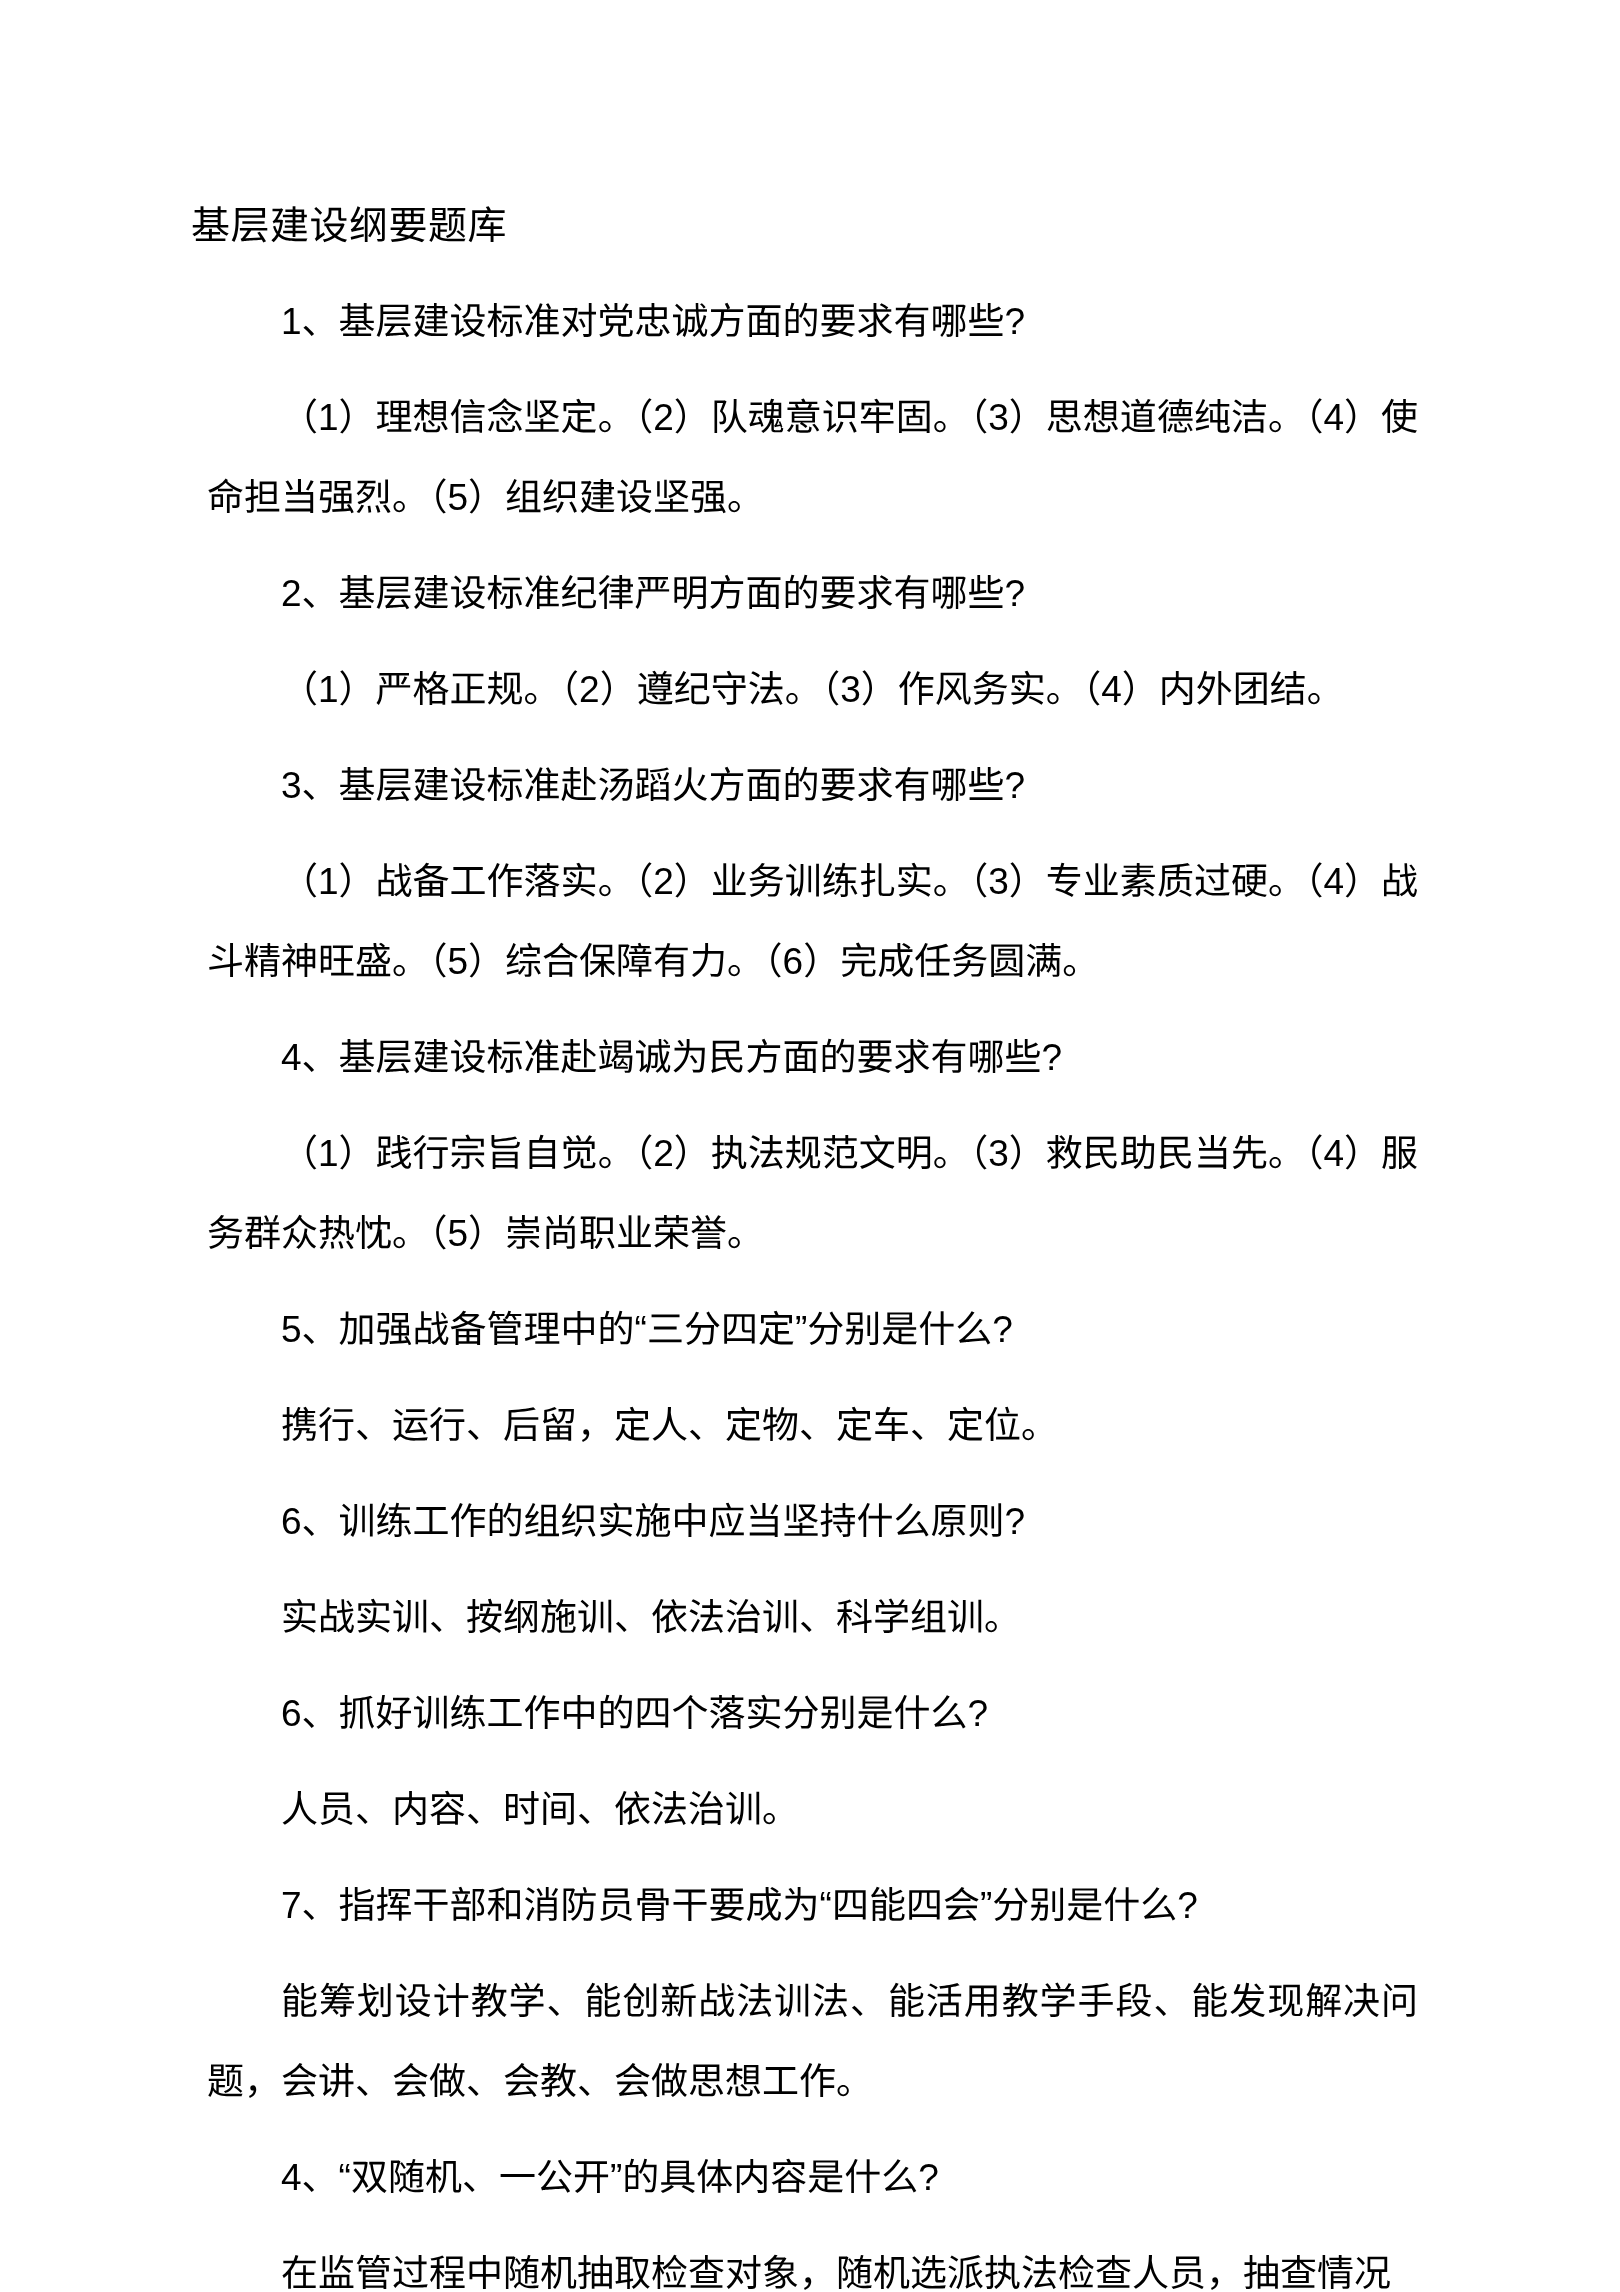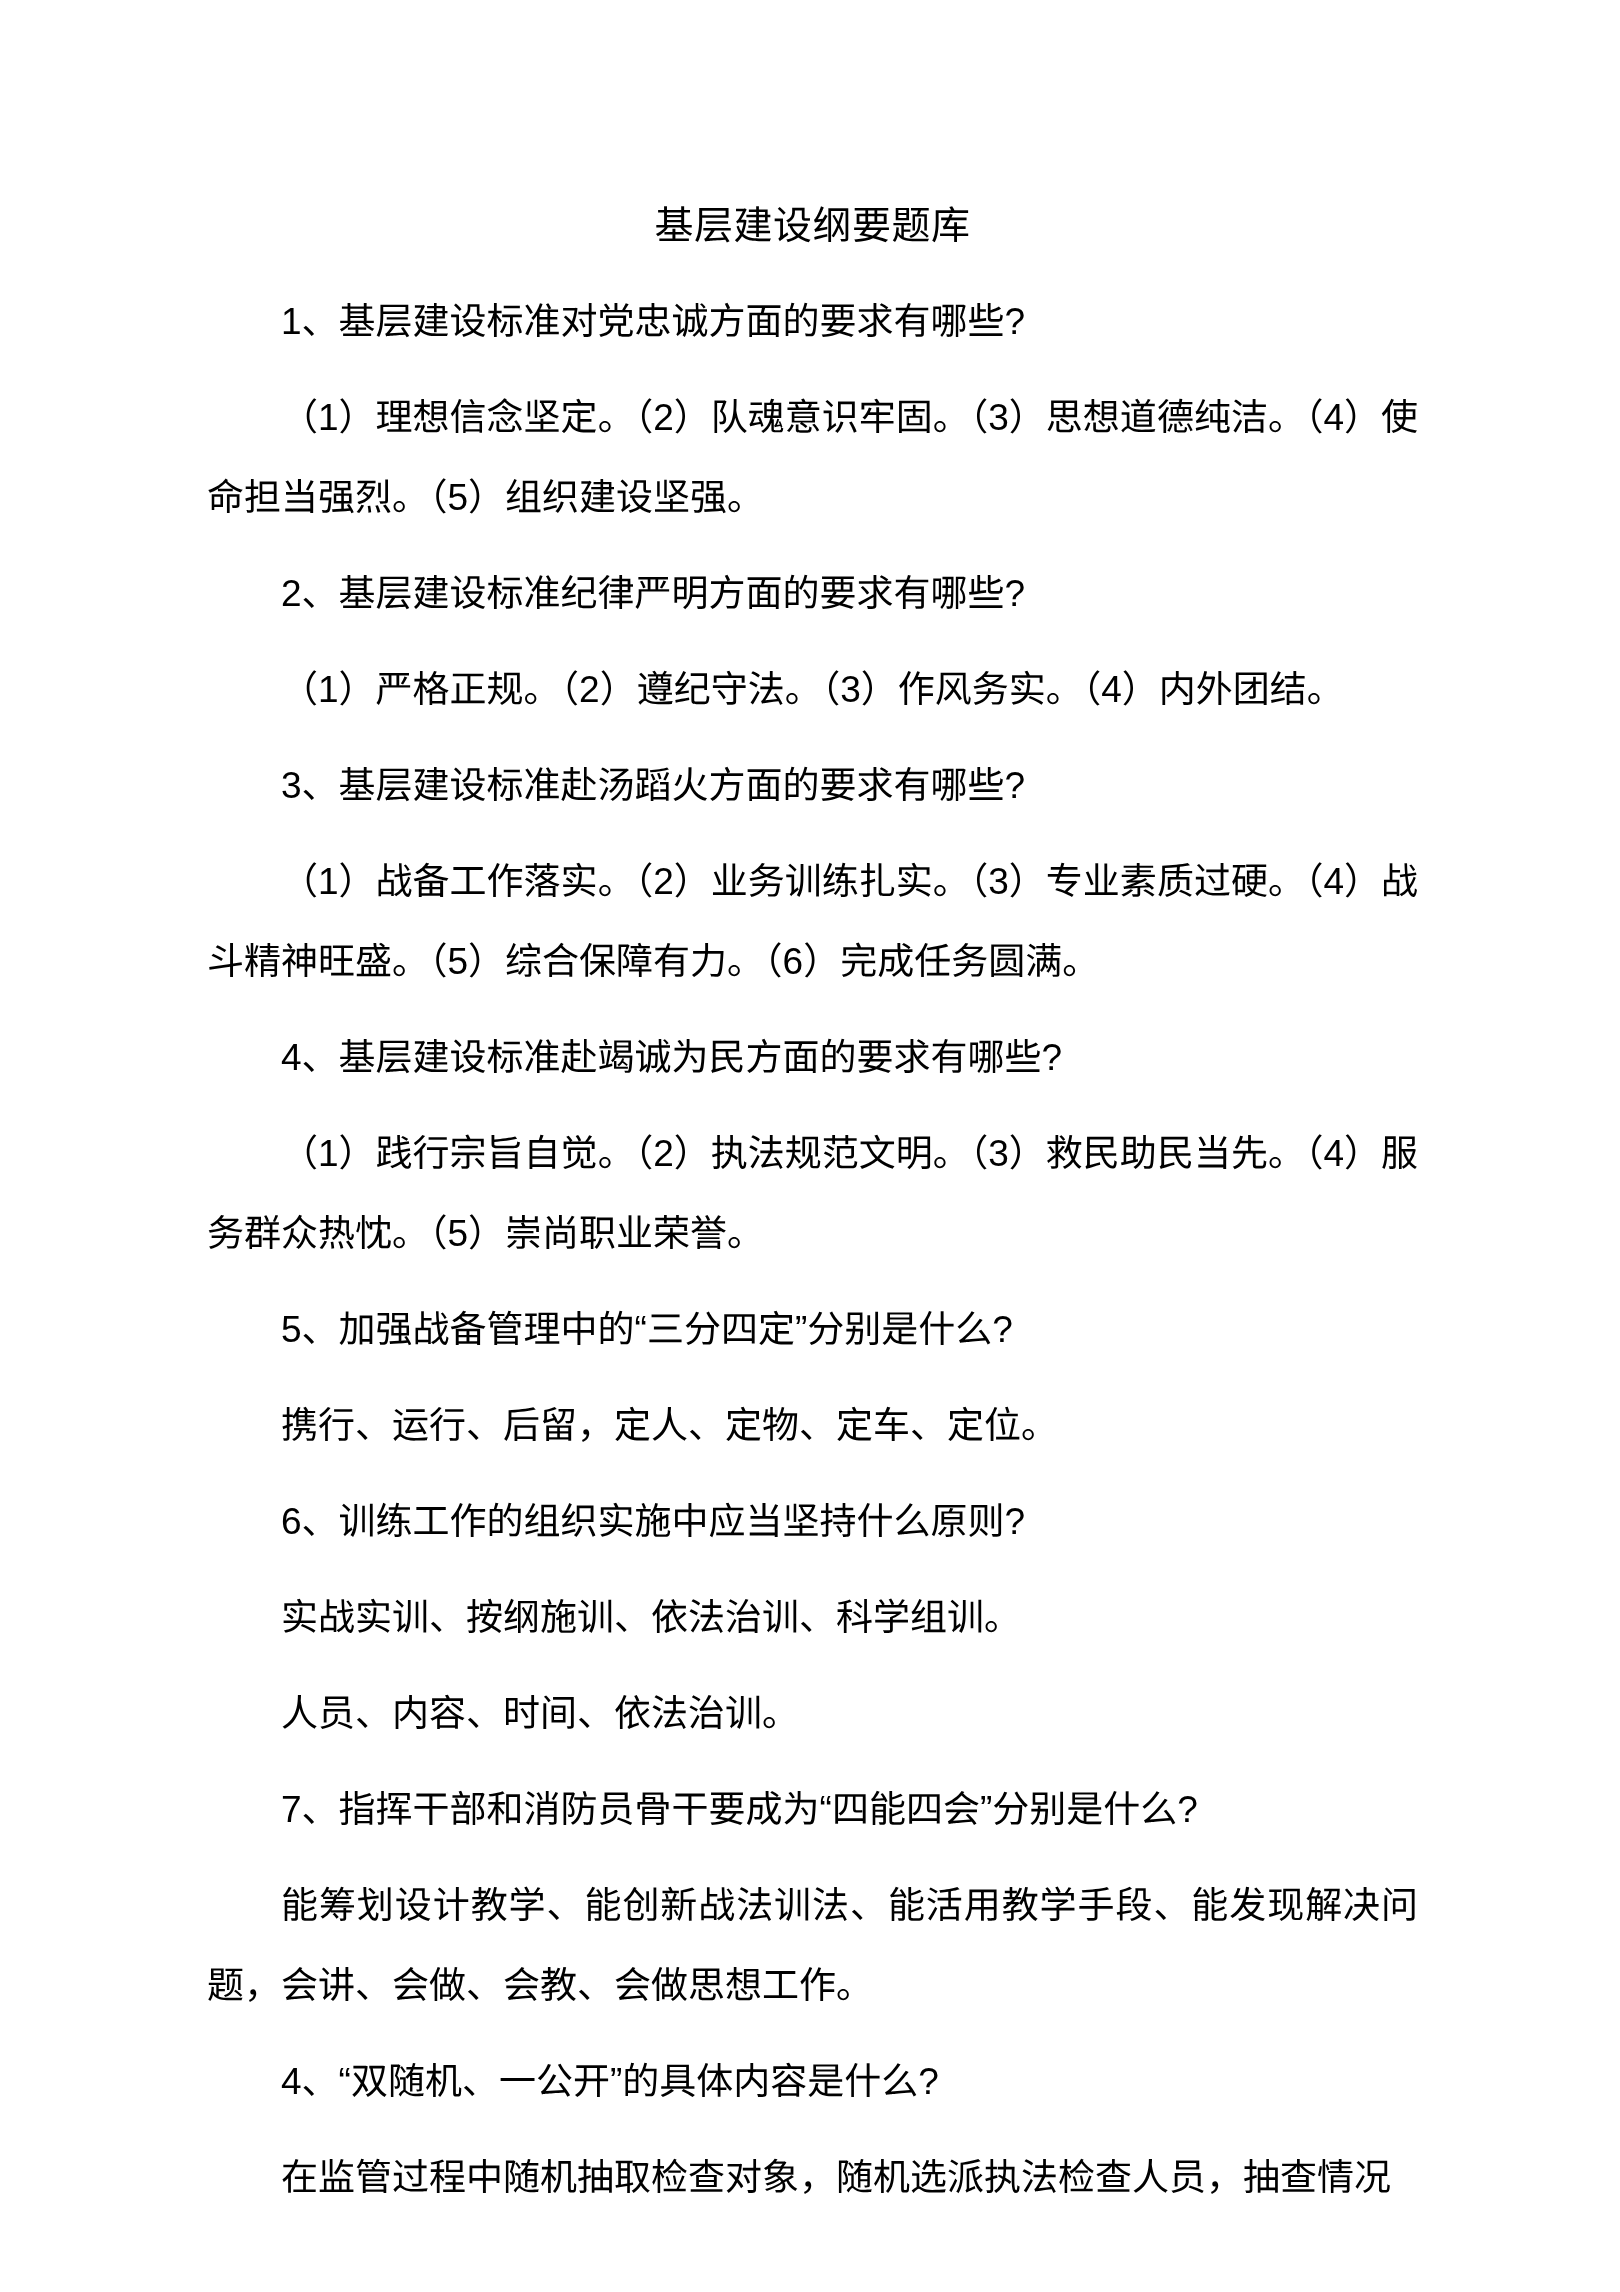--- a/index.html
+++ b/index.html
@@ -22,21 +22,21 @@
   }
   .content {
     position: absolute;
     left: 191px;
     top: 186px;
     width: 1243px;
   }
   .doc-title {
     font-size: 39px;
     line-height: 80px;
-    text-align: center;
+    text-align: left;
     font-weight: 400;
     letter-spacing: 0.5px;
     margin: 0 0 11.8px 0;
     white-space: pre;
   }
   .para {
     font-size: 37px;
     line-height: 80px;
     margin: 16px;
     text-align: justify;
@@ -67,20 +67,21 @@
 
     <p class="para indent">4、基层建设标准赴竭诚为民方面的要求有哪些?</p>
     <p class="para indent">（1）践行宗旨自觉。（2）执法规范文明。（3）救民助民当先。（4）服务群众热忱。（5）崇尚职业荣誉。</p>
 
     <p class="para indent">5、加强战备管理中的“三分四定”分别是什么?</p>
     <p class="para indent">携行、运行、后留，定人、定物、定车、定位。</p>
 
     <p class="para indent">6、训练工作的组织实施中应当坚持什么原则?</p>
     <p class="para indent">实战实训、按纲施训、依法治训、科学组训。</p>
 
+    <p class="para indent">6、抓好训练工作中的四个落实分别是什么?</p>
     <p class="para indent">人员、内容、时间、依法治训。</p>
 
     <p class="para indent">7、指挥干部和消防员骨干要成为“四能四会”分别是什么?</p>
     <p class="para indent">能筹划设计教学、能创新战法训法、能活用教学手段、能发现解决问题，会讲、会做、会教、会做思想工作。</p>
 
     <p class="para indent">4、“双随机、一公开”的具体内容是什么?</p>
     <p class="para indent">在监管过程中随机抽取检查对象，随机选派执法检查人员，抽查情况</p>
 
   </div>
 </div>

